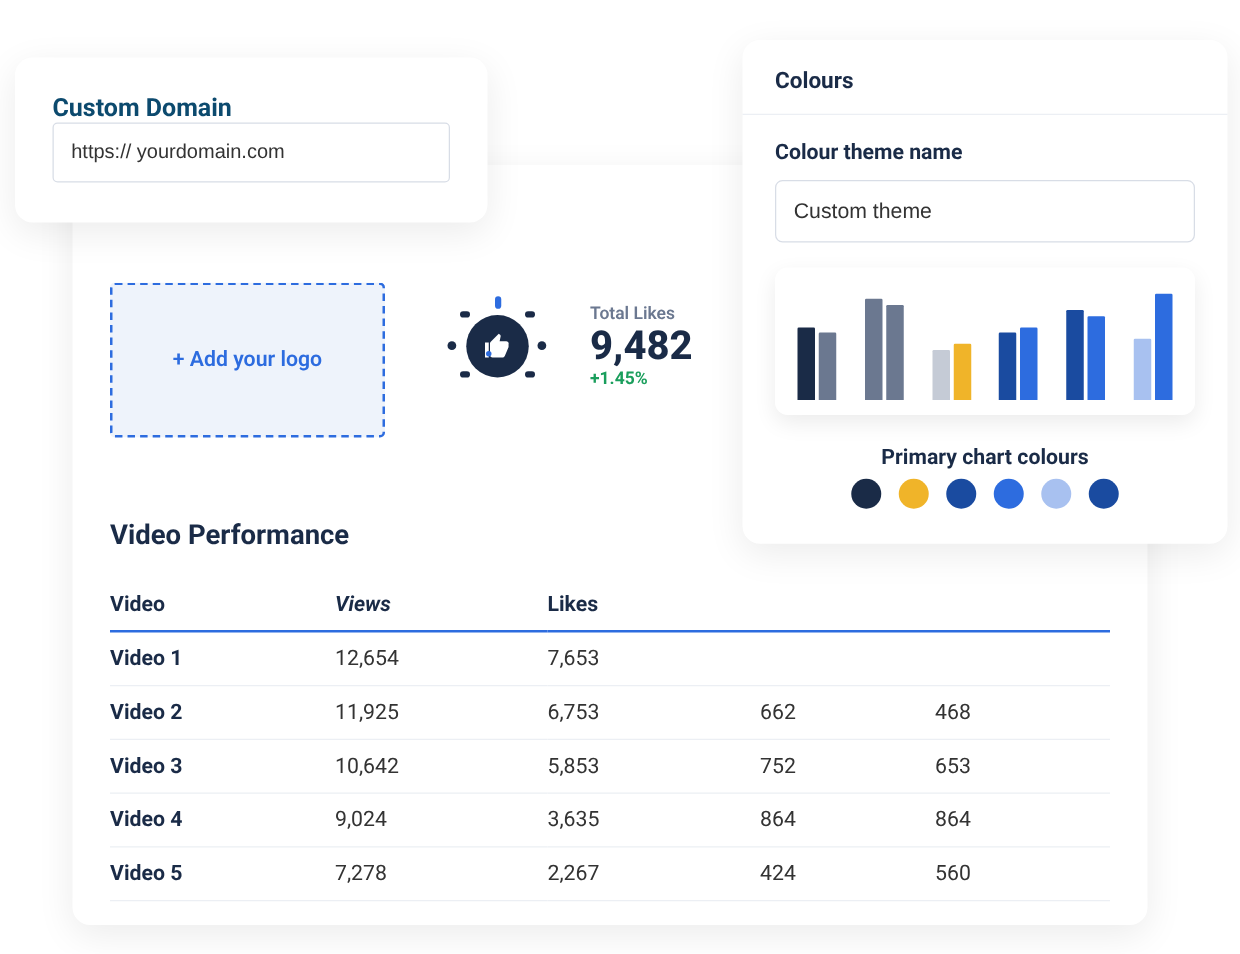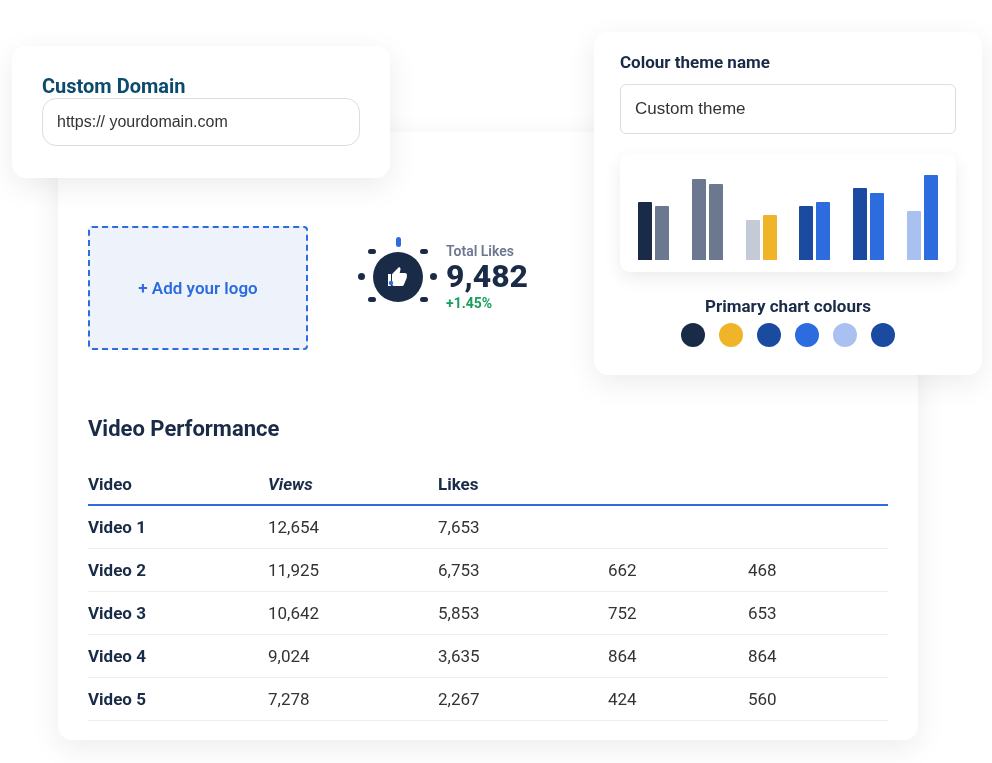--- a/index.html
+++ b/index.html
@@ -27,21 +27,21 @@
   .domain-card h3 {
     font-size: 20px;
     font-weight: 700;
     color: #0c4a6e;
     margin-bottom: 0;
   }
   .domain-input {
     width: 100%;
     height: 48px;
     border: 1px solid #d8dde6;
-    border-radius: 14px;
+    border-radius: 4px;
     padding: 0 14px;
     font-size: 16px;
     color: #333;
     background: #fff;
   }
 
   
   .perf-card {
     position: absolute;
     left: 58px;
@@ -74,21 +74,21 @@
     font-weight: 600;
     font-size: 17px;
   }
 
   .likes-block {
     position: absolute;
     left: 300px;
     top: 105px;
     display: flex;
     align-items: center;
-    gap: 8px;
+    gap: 34px;
   }
   .thumb-wrap {
     width: 80px;
     height: 80px;
     position: relative;
     display: flex;
     align-items: center;
     justify-content: center;
   }
   .thumb-circle {
@@ -284,20 +284,21 @@
           <td>7,278</td>
           <td>2,267</td>
           <td>424</td>
           <td>560</td>
         </tr>
       </tbody>
   </table>
 </div>
 
 <div class="colours-card">
+  <div class="colours-header">Colours</div>
   <div class="colours-body">
     <div class="theme-label">Colour theme name</div>
     <input type="text" class="theme-input" value="Custom theme" style="">
     <div class="chart-preview">
       <div class="bars" id="bars">
           <div class="bar-group">
             <div class="bar" style="height: 58.5px; background: rgb(26, 43, 71);"></div>
             <div class="bar" style="height: 54px; background: rgb(107, 120, 144);"></div>
           </div>
           <div class="bar-group">

